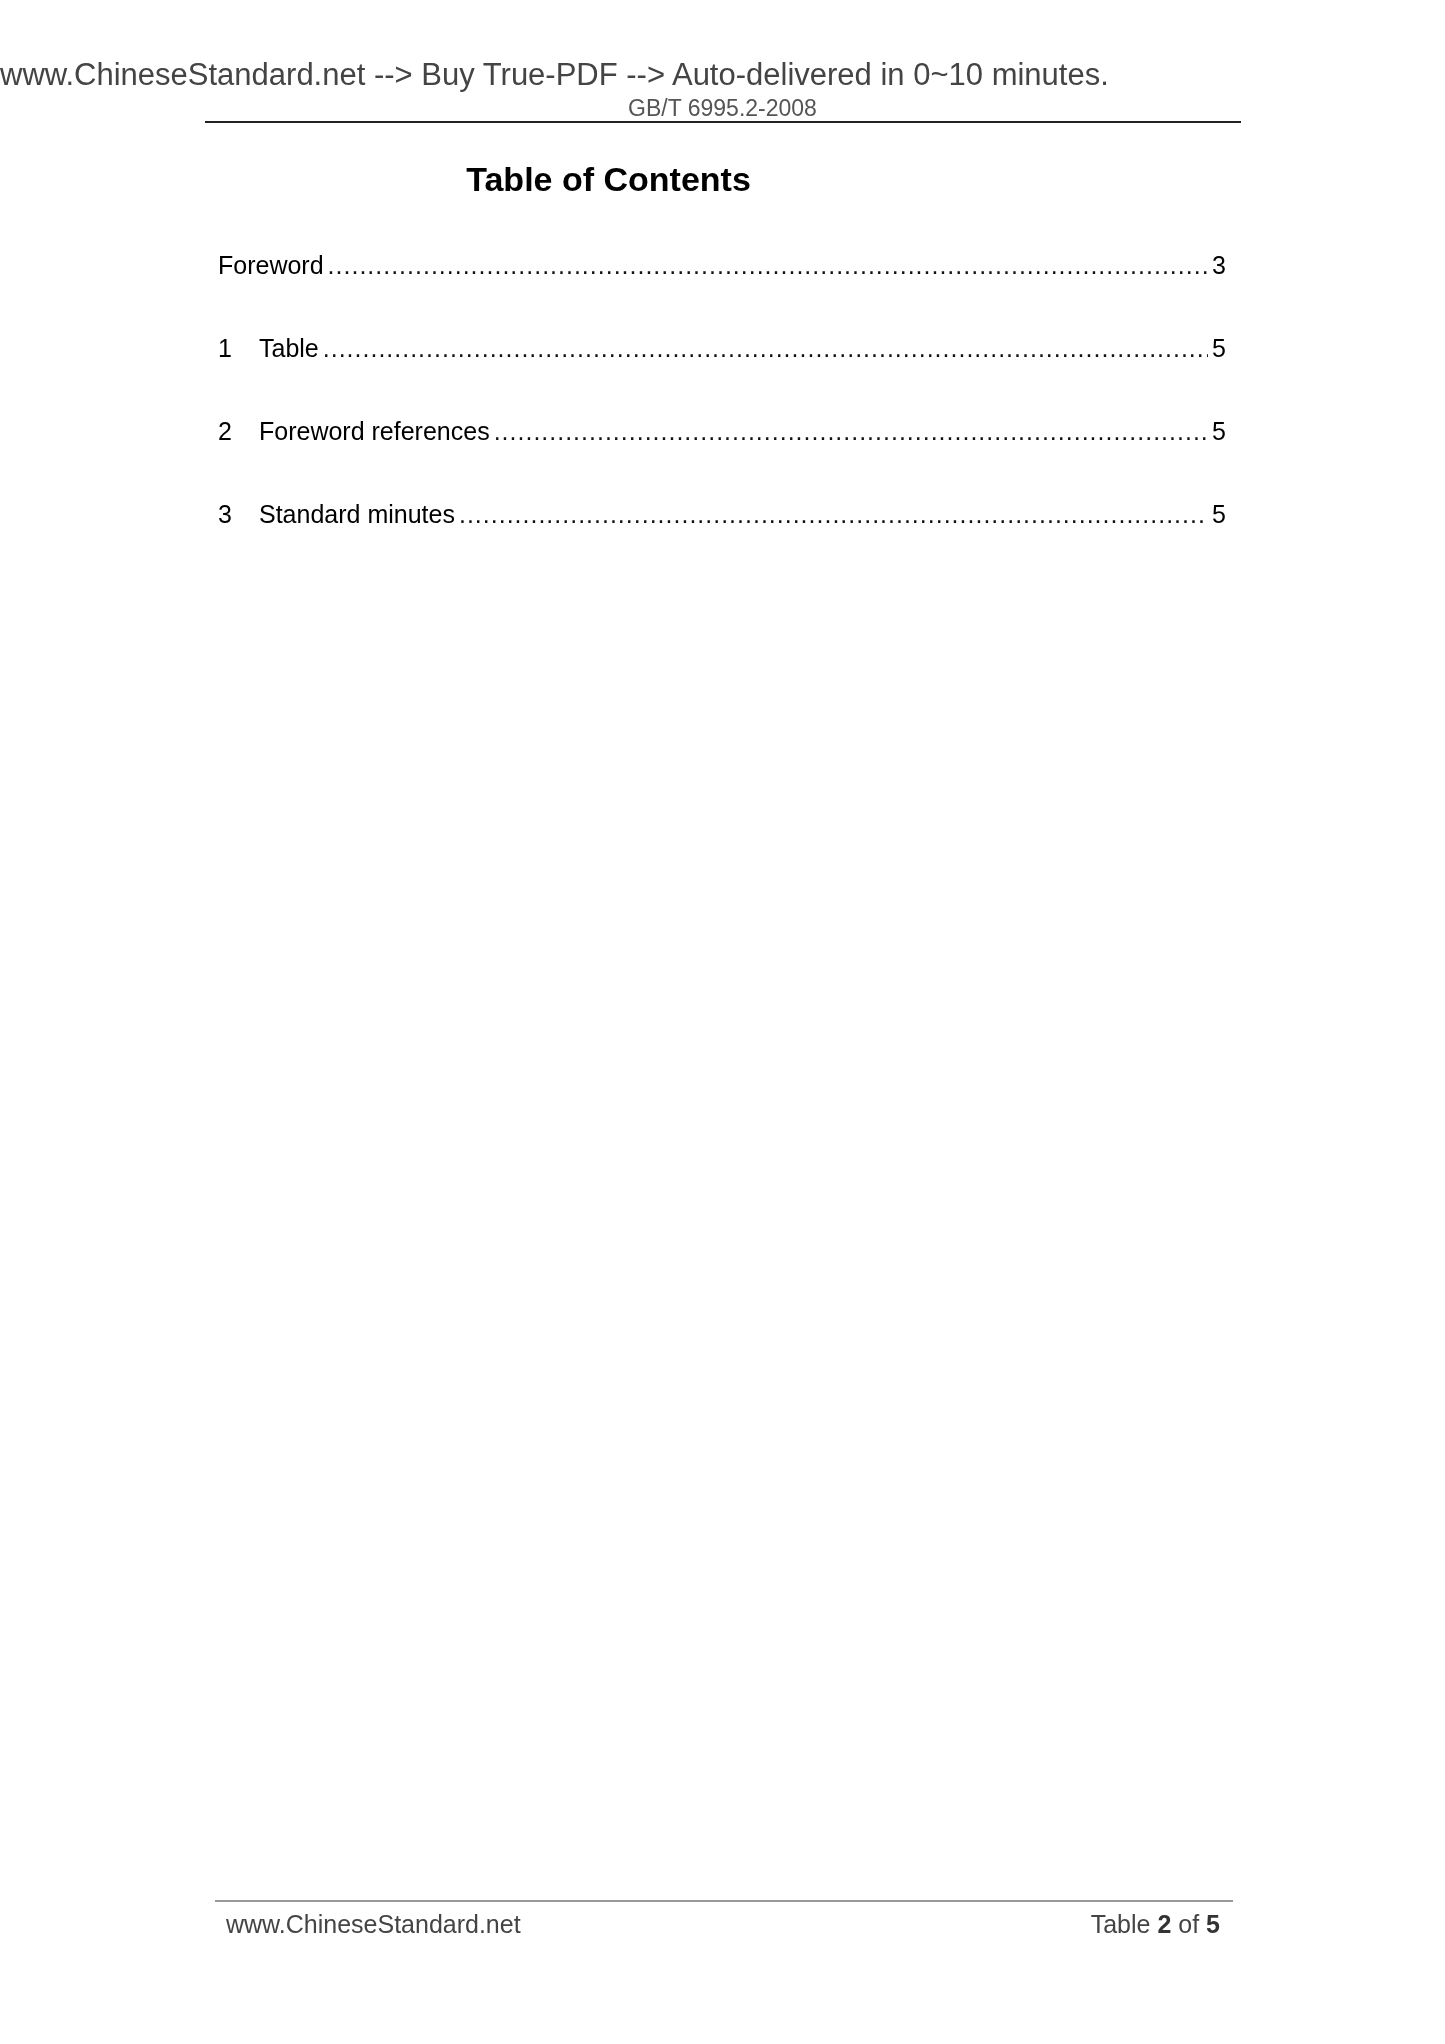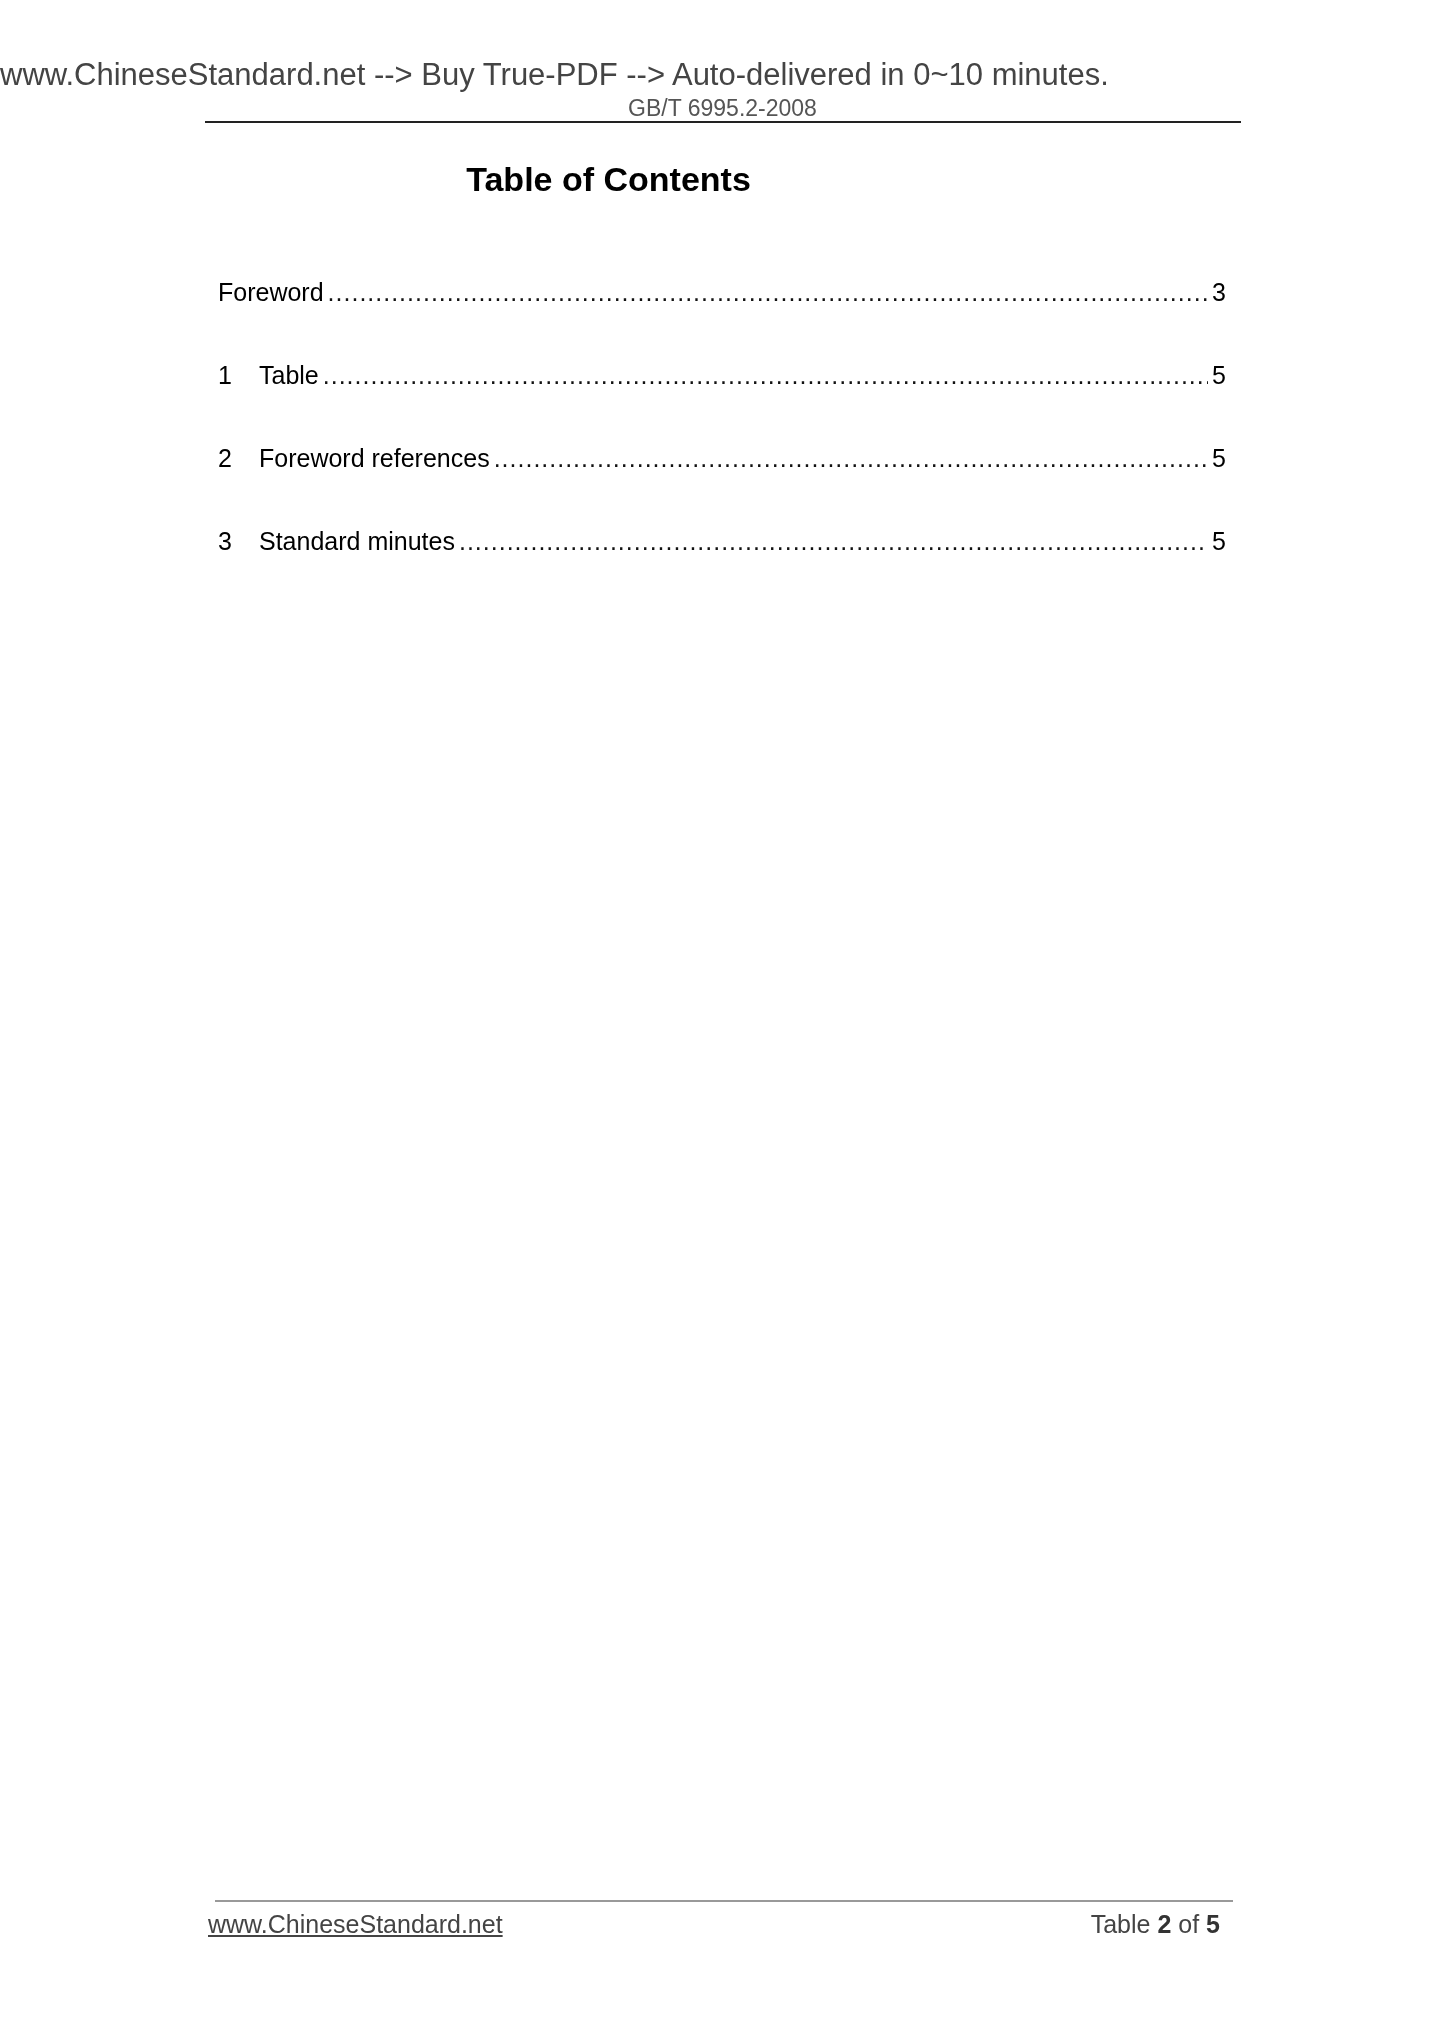--- a/index.html
+++ b/index.html
@@ -7,29 +7,29 @@
          font-family:"Liberation Sans", sans-serif; color:#000; }
   .hdr1 { position:absolute; left:0; width:1445px; top:57px; 
           font-size:31px; color:#444; line-height:36px; white-space:nowrap; }
   .hdr2 { position:absolute; left:0; width:1445px; top:89px; text-align:center;
           font-size:23px; color:#555; line-height:26px;margin-top:6px; }
   .hdr-rule { position:absolute; left:205px; width:1036px; top:121px; height:0;
               border-top:2px solid #222; }
   .title { position:absolute; left:0; width:1217px; top:159px; text-align:center;
            font-size:34px; font-weight:bold; line-height:40px; }
   .toc { position:absolute; left:218px; width:1008px; top:250px; }
-  .toc-row { display:flex; align-items:center; height:83px; font-size:25px; line-height:30px; white-space:nowrap; }
+  .toc-row { display:flex; align-items:flex-start; height:83px; font-size:25px; line-height:30px; white-space:nowrap; }
   .toc-num { width:41px; flex:none; }
   .toc-label { flex:none; }
   .toc-dots { flex:1; overflow:hidden; margin:0 4px; letter-spacing:1px; color:#111; }
   .toc-page { flex:none; }
   .ftr-rule { position:absolute; left:215px; width:1018px; top:1900px; height:0;
               border-top:2px solid #999; }
-  .ftr-link { position:absolute; left:208px; top:1909px; font-size:25px; color:#444;
-              text-decoration:underline; line-height:30px; }
+  .ftr-link { position:absolute; left:226px; top:1909px; font-size:25px; color:#444;
+              line-height:30px; }
   .ftr-page { position:absolute; right:225px; top:1909px; font-size:25px; color:#444; line-height:30px; }
   .ftr-page b { color:#333; }
 </style>
 </head>
 <body>
 
 <div class="hdr1">www.ChineseStandard.net --&gt; Buy True-PDF --&gt; Auto-delivered in 0~10 minutes.</div>
 <div class="hdr2">GB/T 6995.2-2008</div>
 <div class="hdr-rule"></div>
 

